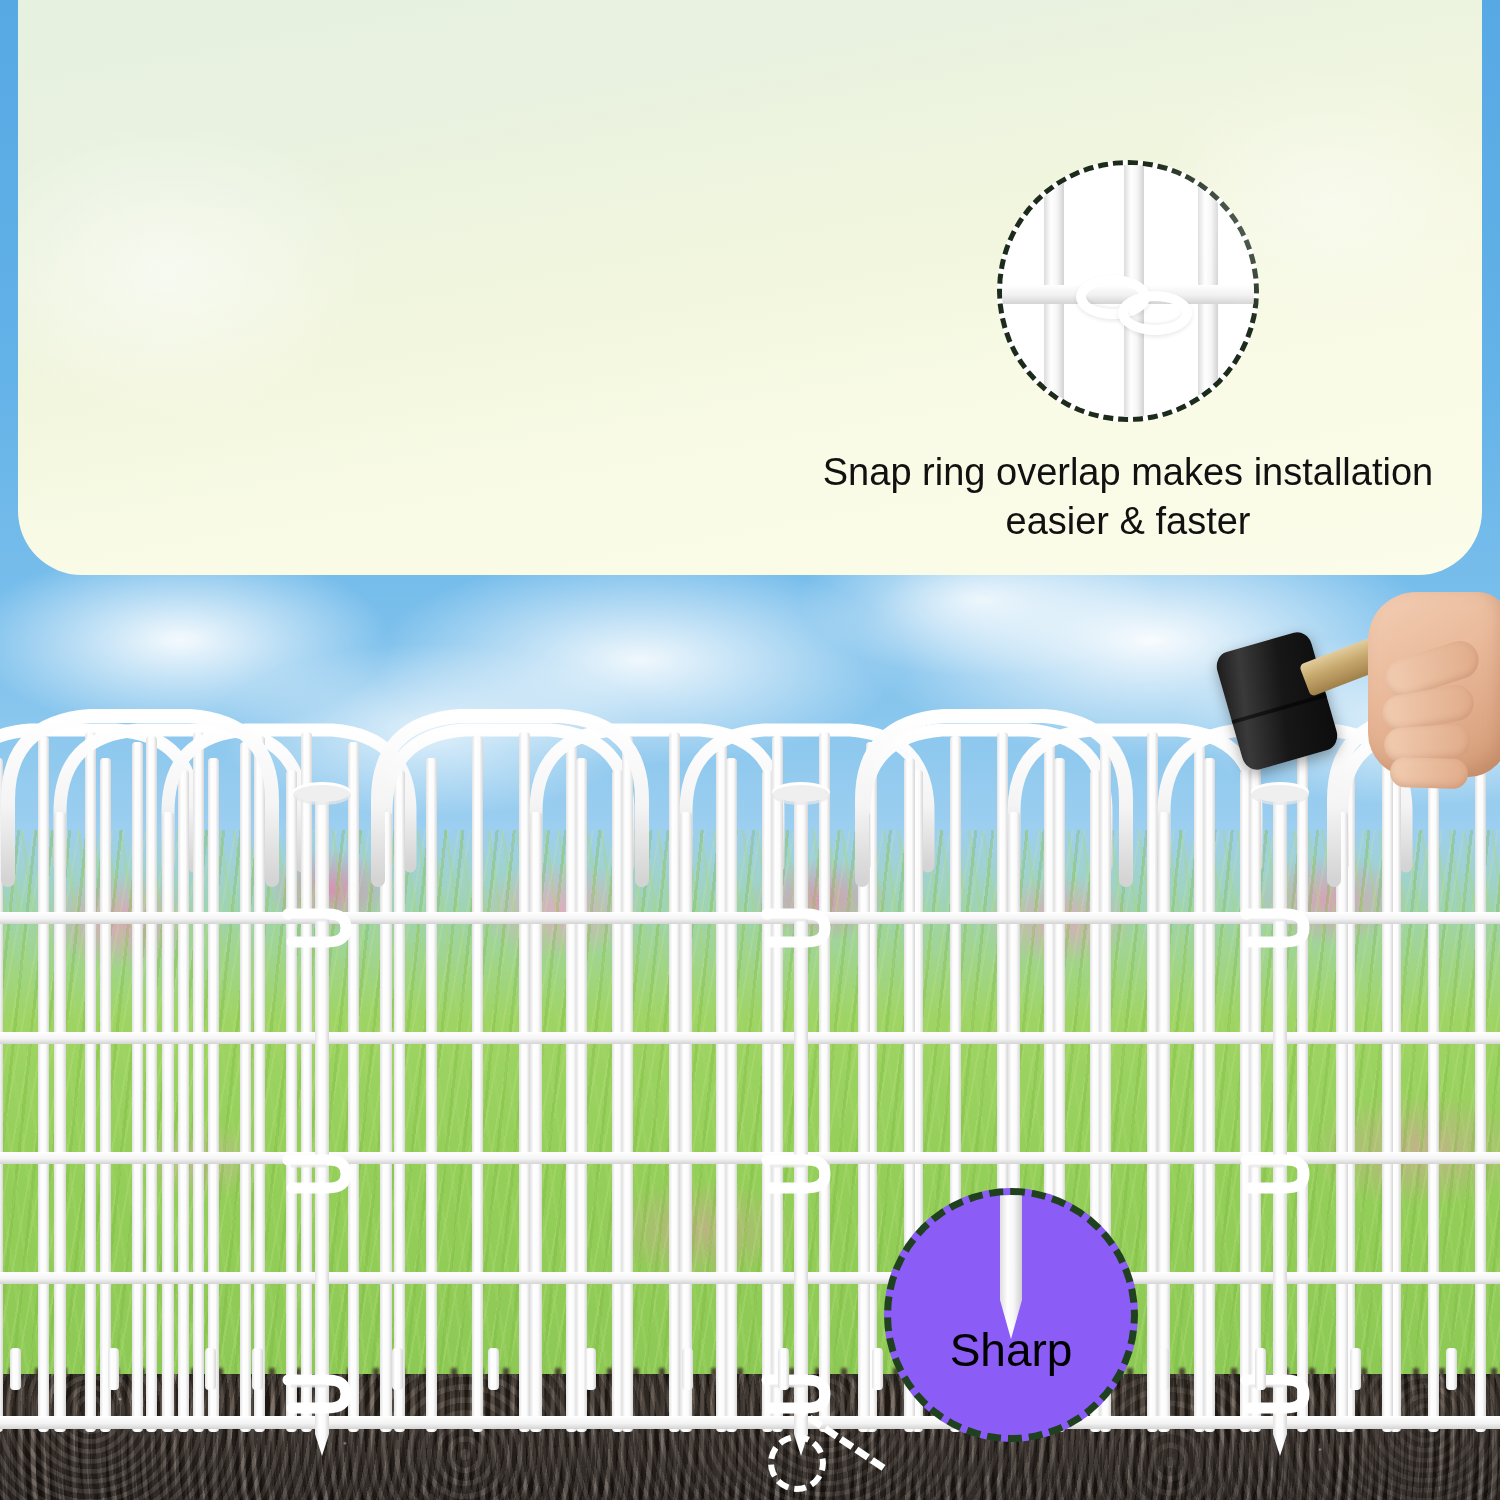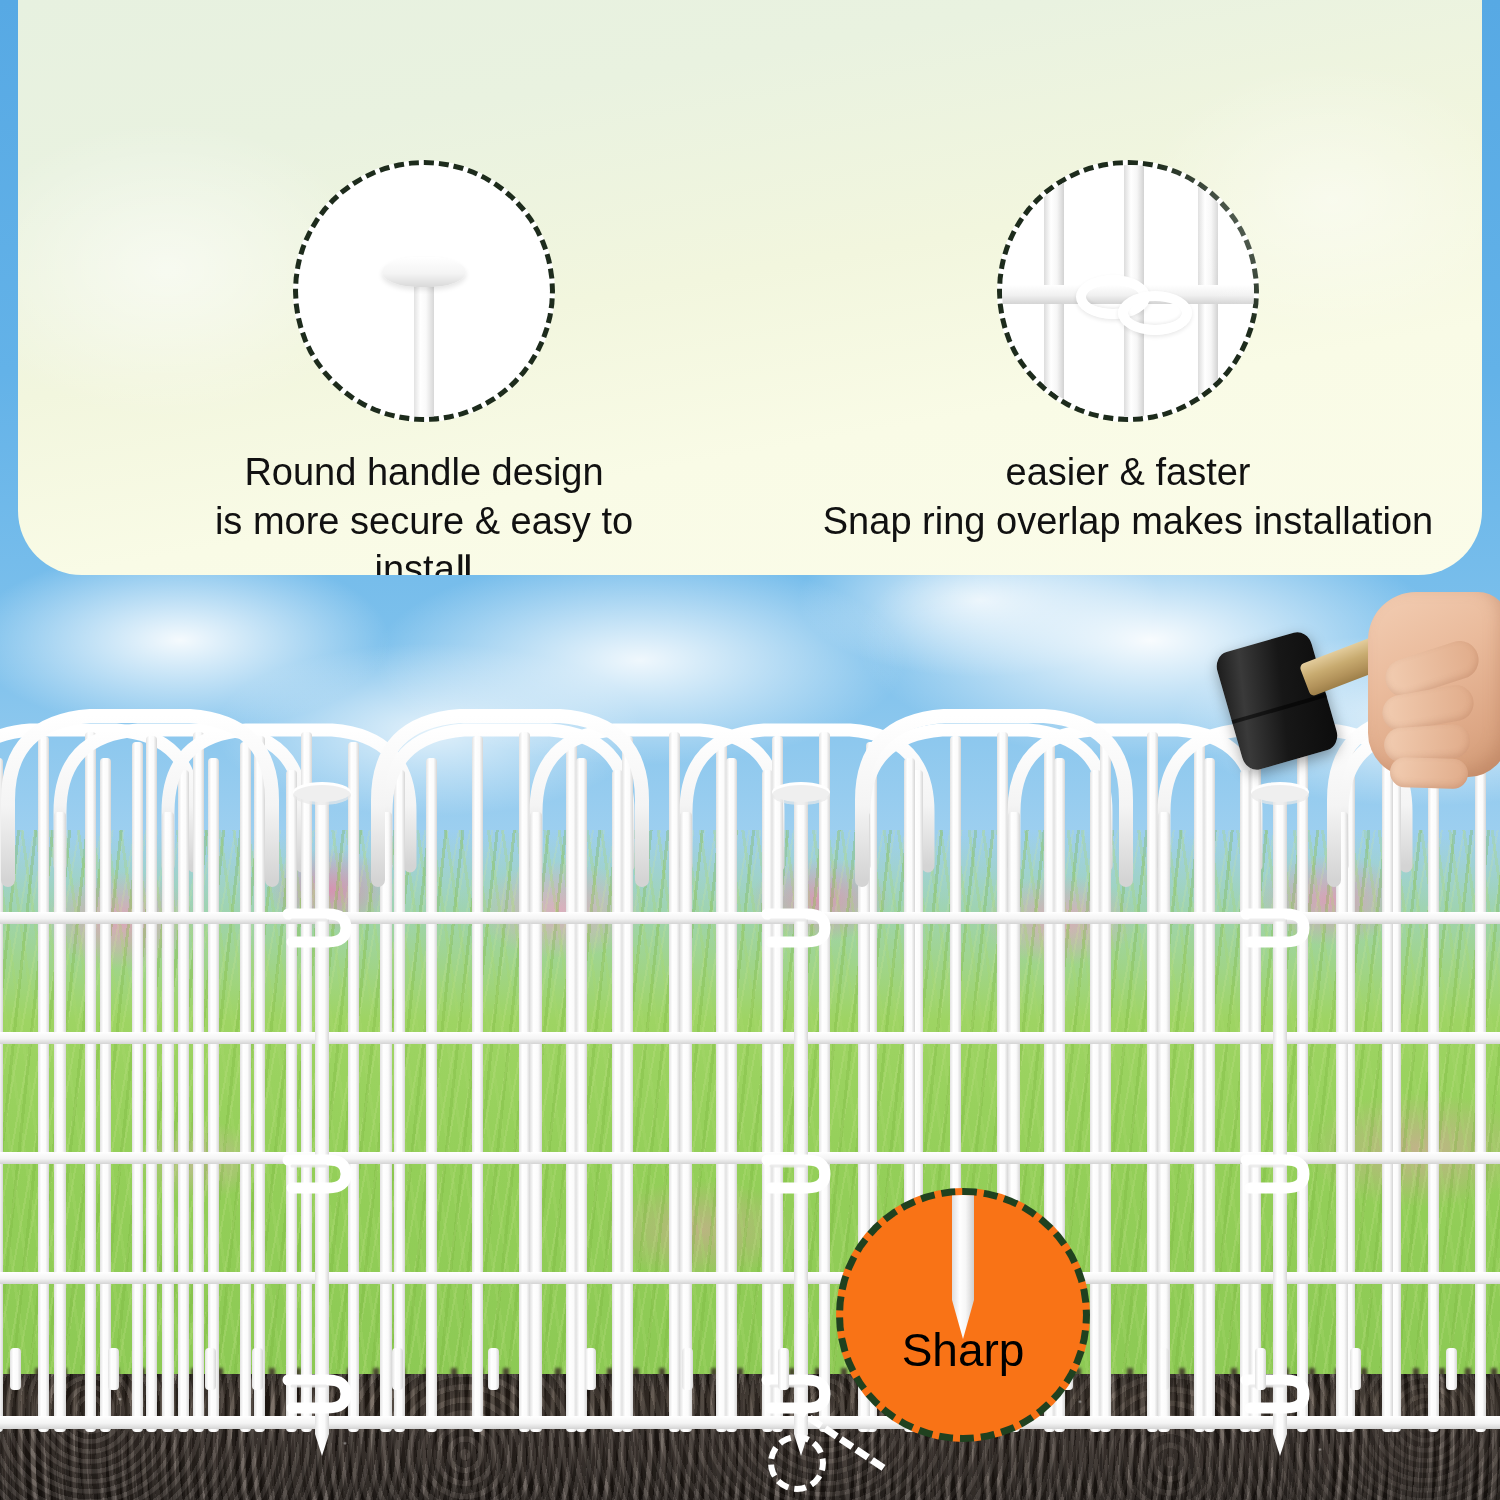--- a/index.html
+++ b/index.html
@@ -175,23 +175,23 @@
   }
 
   .caption {
     margin-top:26px; text-align:center;
     color:#111; font-size:38px; line-height:1.28; font-weight:400;
     font-family:"Liberation Sans", sans-serif;
   }
 
   
   #sharp-bubble {
-    position:absolute; left:836px; top:1188px;
+    position:absolute; left:884px; top:1188px;
     width:254px; height:254px; border-radius:50%;
-    background:#f97316; border:7px dashed #20411f;
+    background:#8b5cf6; border:7px dashed #20411f;
     display:flex; align-items:flex-end; justify-content:center;
     overflow:hidden;
   }
   #sharp-tip {
     position:absolute; left:50%; margin-left:-11px; top:-6px;
     width:22px; height:150px;
     background:linear-gradient(90deg,#dedede,#fff 35%,#f7f7f7 62%,#cfcfcf);
     clip-path:polygon(0 0,100% 0,100% 74%,50% 100%,0 74%);
   }
   #sharp-label {
@@ -348,39 +348,29 @@
 <div id="sharp-target"></div>
 <div id="sharp-line"></div>
 <div id="sharp-bubble">
   <div id="sharp-tip"></div>
   <div id="sharp-label">Sharp</div>
 </div>
 
 <div id="card">
 
 
-  <div class="feature left">
-    <div class="bubble">
-      <div class="stk-shaft"></div>
-      <div class="stk-head"></div>
-    </div>
-    <div class="caption">
-      <div>Round handle design</div>
-      <div>is more secure &amp; easy to instaⅡ</div>
-    </div>
-  </div>
 
   <div class="feature right">
     <div class="bubble">
       <div class="mesh-v" style="left:42px"></div>
       <div class="mesh-v" style="left:122px"></div>
       <div class="mesh-v" style="left:196px"></div>
       <div class="mesh-h" style="top:120px"></div>
       <div class="ring" style="left:74px;  top:110px;"></div>
       <div class="ring" style="left:116px; top:126px;"></div>
     </div>
     <div class="caption">
+      <div>Snap ring overlap makes installation</div>
       <div>easier &amp; faster</div>
-      <div>Snap ring overlap makes installation</div>
     </div>
   </div>
 
 </div>
 
 </body></html>

